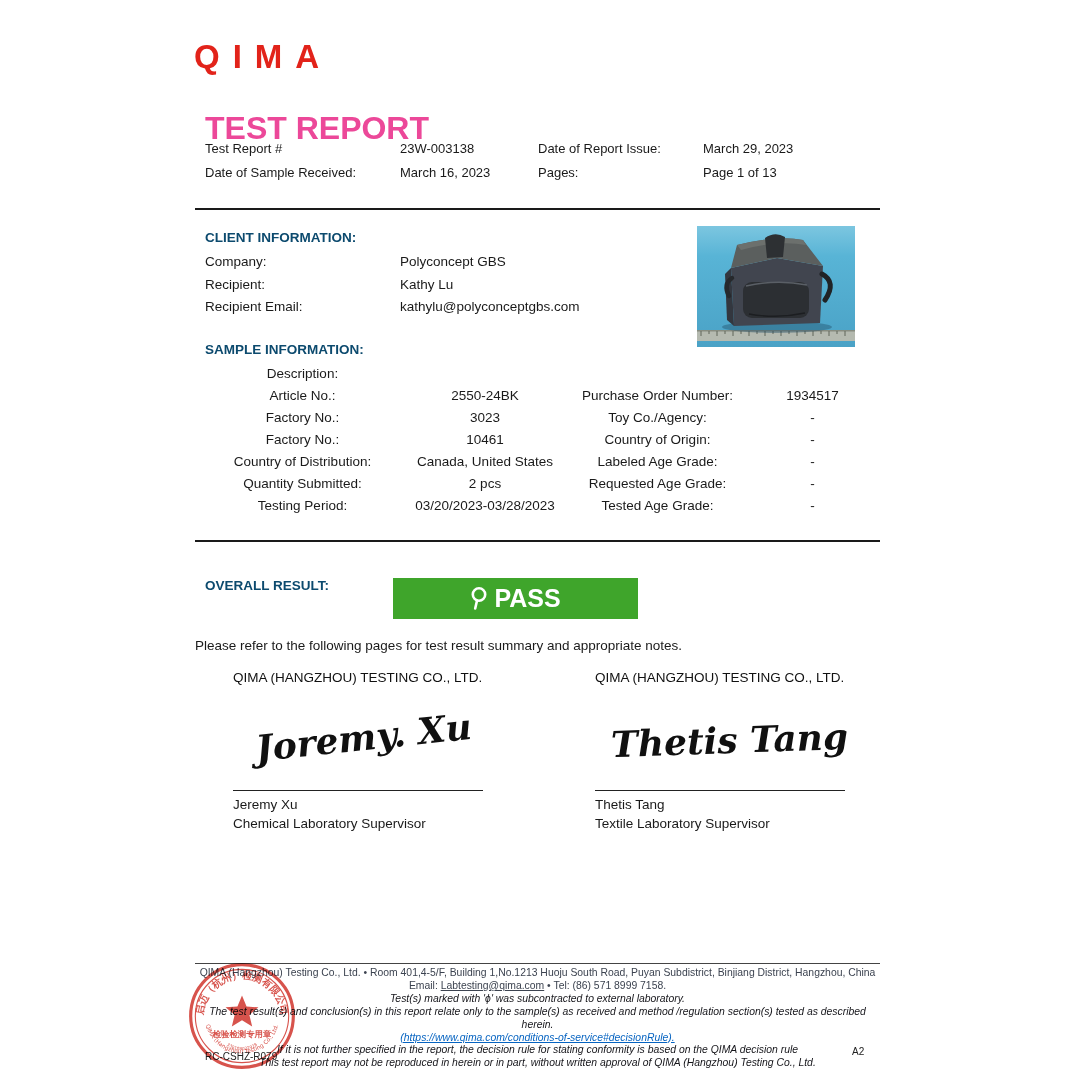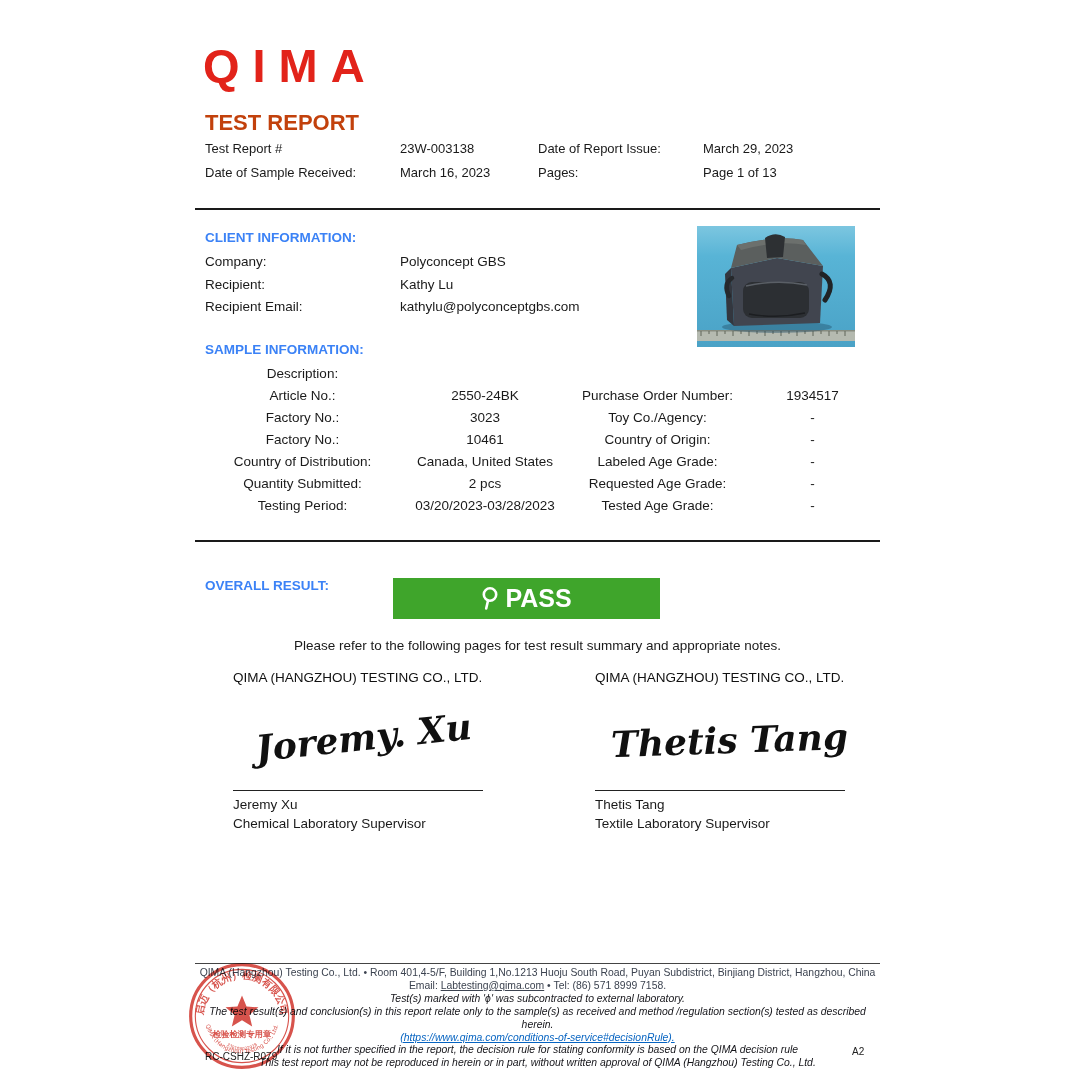--- a/index.html
+++ b/index.html
@@ -1,32 +1,32 @@
 <!DOCTYPE html>
 <html><head>
 <meta charset="utf-8">
 <style>
   html,body{margin:0;padding:0;background:#ffffff;}
   .page{position:relative;width:1080px;height:1080px;background:#fff;overflow:hidden;
         font-family:"Liberation Sans",sans-serif;color:#1a1a1a;}
   .abs{position:absolute;}
   
-  .logo{left:203px;top:38px;font-size:47px;font-weight:800;letter-spacing:13px;color:#e2231a;}
-  .title{left:205px;top:110px;font-size:22px;font-weight:800;color:#c2410c;}
+  .logo{left:194px;top:38px;font-size:33px;font-weight:800;letter-spacing:13px;color:#e2231a;}
+  .title{left:205px;top:110px;font-size:32px;font-weight:800;color:#ec4899;}
   
   .meta{left:205px;top:141px;width:675px;display:grid;grid-template-columns:195px 138px 165px auto;
         grid-row-gap:9px;font-size:13px;line-height:15px;}
   .kvrow{display:grid;grid-template-columns:195px auto;font-size:13.5px;line-height:22.5px;}
   .kvrow4{display:grid;grid-template-columns:195px 170px 175px auto;font-size:13.5px;line-height:22px;}
-  .sechead{font-size:13.5px;font-weight:800;color:#3b82f6;}
+  .sechead{font-size:13.5px;font-weight:800;color:#0c4a6e;}
   .rule{background:#1a1a1a;}
   
-  .passbox{left:393px;top:578px;width:267px;height:41px;display:flex;align-items:center;justify-content:center;
+  .passbox{left:393px;top:578px;width:245px;height:41px;display:flex;align-items:center;justify-content:center;
            gap:7px;color:#fff;font-size:25px;font-weight:800;}
-  .note{left:195px;top:638px;width:685px;text-align:center;font-size:13.5px;}
+  .note{left:195px;top:638px;width:685px;text-align:left;font-size:13.5px;}
   .company{font-size:13.5px;color:#111;}
   .sigline{border-top:1.2px solid #222;}
   .signame{font-size:13.5px;line-height:18.5px;}
   
   .footer{left:195px;top:967px;width:685px;text-align:center;font-size:10.4px;line-height:12.9px;color:#3c4350;}
   .footer .it{font-style:italic;color:#15151a;font-family:"Liberation Sans",sans-serif;}
   .lnk{text-decoration:underline;}
   .smallcode{font-size:10px;color:#222;}
   a{color:inherit;}
 </style>

